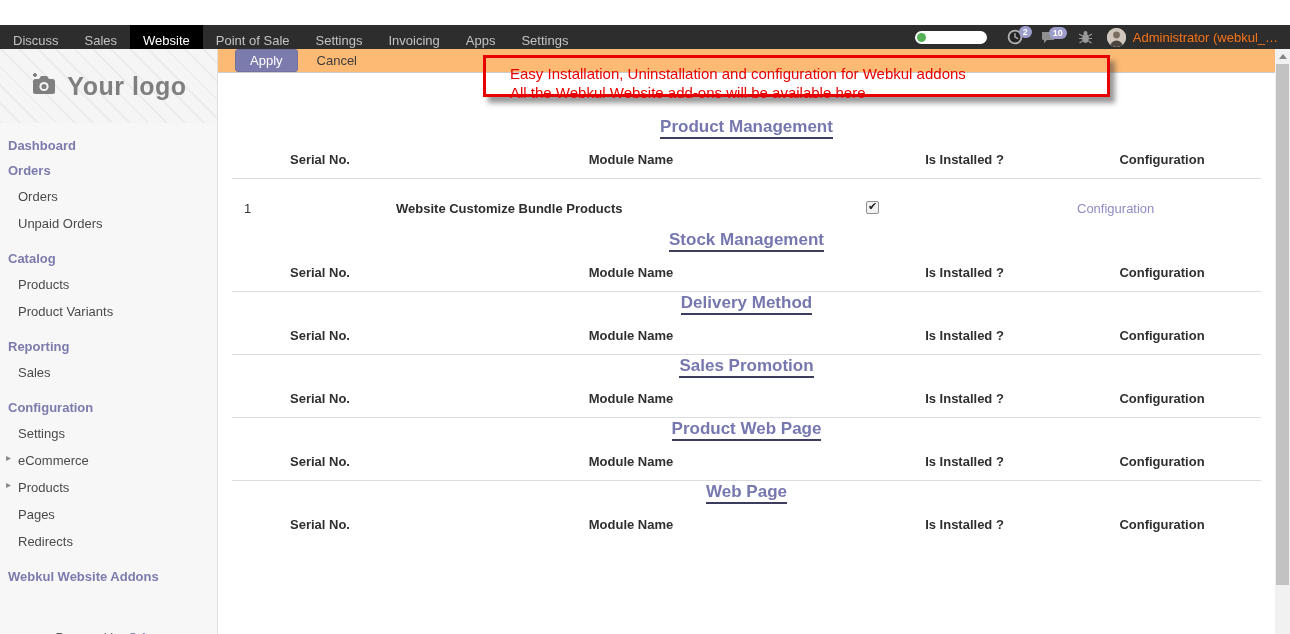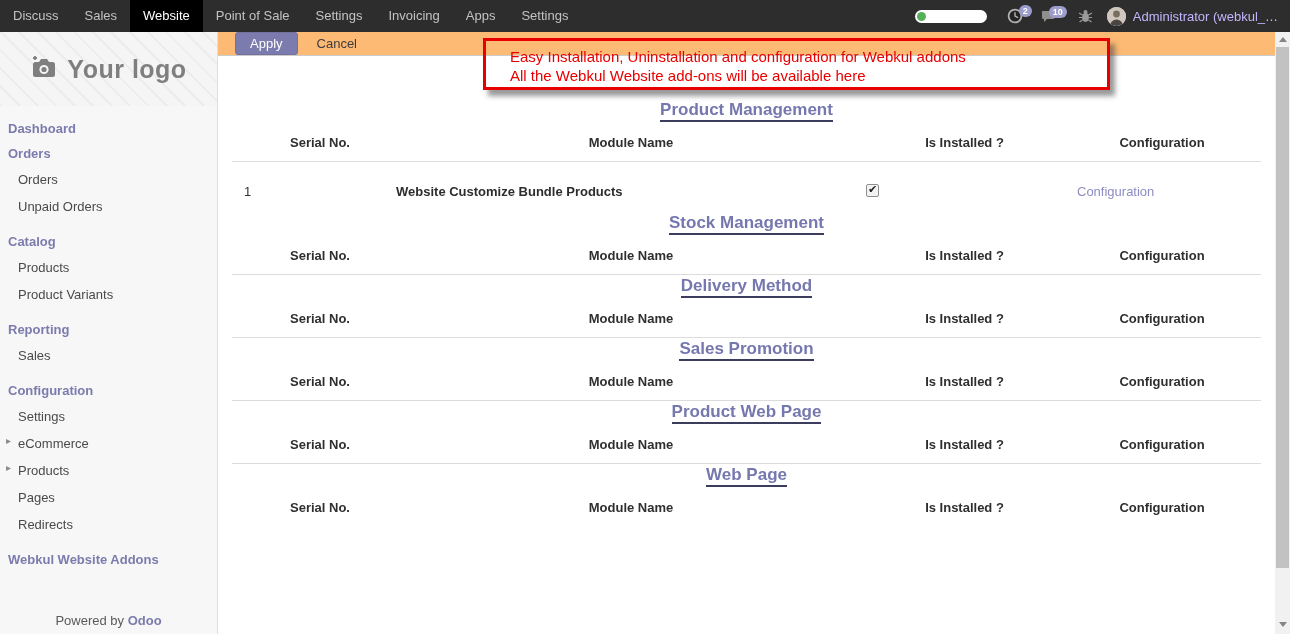--- a/index.html
+++ b/index.html
@@ -1,29 +1,29 @@
 <!DOCTYPE html>
 <html><head>
 <meta charset="utf-8">
 <style>
   * { margin:0; padding:0; box-sizing:border-box; }
   html,body { width:1290px; height:634px; overflow:hidden; font-family:"Liberation Sans", sans-serif; background:#fff; }
 
   
-  .topbar { height:32px; background:#2d2d2d; display:flex; align-items:stretch; color:#c3c3c3; font-size:13px; }
+  .topbar { height:24px; background:#2d2d2d; display:flex; align-items:stretch; color:#c3c3c3; font-size:13px;margin-top:25px; }
   .menu-item { padding:0 13px; line-height:32px; cursor:pointer; white-space:nowrap; }
   .menu-item.active { background:#000; color:#fff; }
   .systray { margin-left:auto; display:flex; align-items:center; padding-right:12px; gap:14px; }
   .progress-pill { width:72px; height:13px; background:#fff; border-radius:7px; position:relative; margin-right:6px; }
   .progress-pill .fill { position:absolute; left:2px; top:2px; width:9px; height:9px; border-radius:5px; background:#54b158; }
   .tray-icon { position:relative; display:flex; align-items:center; }
   .badge { position:absolute; right:-9px; top:-3px; background:#9d9dcc; color:#fff; font-size:9px; font-weight:bold;
            border-radius:8px; padding:1px 4px; line-height:10px; }
   .avatar { width:19px; height:19px; border-radius:50%; overflow:hidden; background:#d8d0c6; display:flex; align-items:flex-end; justify-content:center; }
-  .user-label { color:#c4b5fd; font-size:13px; max-width:160px; overflow:hidden; white-space:nowrap; }
+  .user-label { color:#f97316; font-size:13px; max-width:160px; overflow:hidden; white-space:nowrap; }
 
   
   .layout { display:flex; height:602px; position:relative; }
 
   
   .sidebar { width:218px; background:#f7f7f7; border-right:1px solid #dfdfdf; position:relative; flex:none; }
   .logo-area { height:74px; display:flex; align-items:center; justify-content:center; gap:9px;
     background:repeating-linear-gradient(45deg, rgba(0,0,0,0.035) 0 2px, transparent 2px 13px), #f5f5f5; }
   .logo-text { color:#7f7f7f; font-weight:bold; font-size:25px; letter-spacing:.5px; }
   .side-menu { padding-top:10px; font-size:13px; }
@@ -51,21 +51,21 @@
            font-weight:bold; color:#2f2f2f; font-size:13px;text-align:center; }
   .hr { border-bottom:1px solid #dcdcdc; margin-top:11px; }
   .trow { display:grid; grid-template-columns:152px 470px 197px 1fr; padding:22px 0 12px 12px; font-size:13px; color:#333; }
   .trow .module { font-weight:bold; color:#2d2d2d; }
   .cfg-link { color:#8f8cc4; cursor:pointer; padding-left:14px; text-decoration:none; }
   .checkbox { width:13px; height:13px; border:1px solid #8f8f8f; background:#f2f2f2; display:inline-block;
               position:relative; border-radius:2px; cursor:pointer; }
   .checkbox[data-checked="true"]::after { content:"\2714"; position:absolute; top:-2px; left:1px; font-size:11px; color:#222; }
 
   
-  .annotation { position:absolute; left:265px; top:6px; width:627px; height:52px; border:3px solid #e80000;
+  .annotation { position:absolute; left:265px; top:6px; width:627px; height:42px; border:3px solid #e80000;
                 background:transparent; box-shadow:5px 6px 5px rgba(70,70,70,0.55); padding:6px 0 0 24px;
                 font-size:15px; line-height:19px; color:#e80000; z-index:5; }
 
   
   .scrollbar { position:absolute; right:0; top:0; bottom:0; width:15px; background:#f1f1f1; }
   .sb-up, .sb-down { position:absolute; left:0; width:15px; height:15px; display:flex; align-items:center; justify-content:center; cursor:pointer; }
   .sb-up { top:0; } .sb-down { bottom:2px; }
   .tri-up { width:0; height:0; border-left:4px solid transparent; border-right:4px solid transparent; border-bottom:5px solid #858585; }
   .tri-down { width:0; height:0; border-left:4px solid transparent; border-right:4px solid transparent; border-top:5px solid #858585; }
   .sb-thumb { position:absolute; top:15px; left:1px; width:13px; height:521px; background:#c2c2c2; cursor:pointer; }

